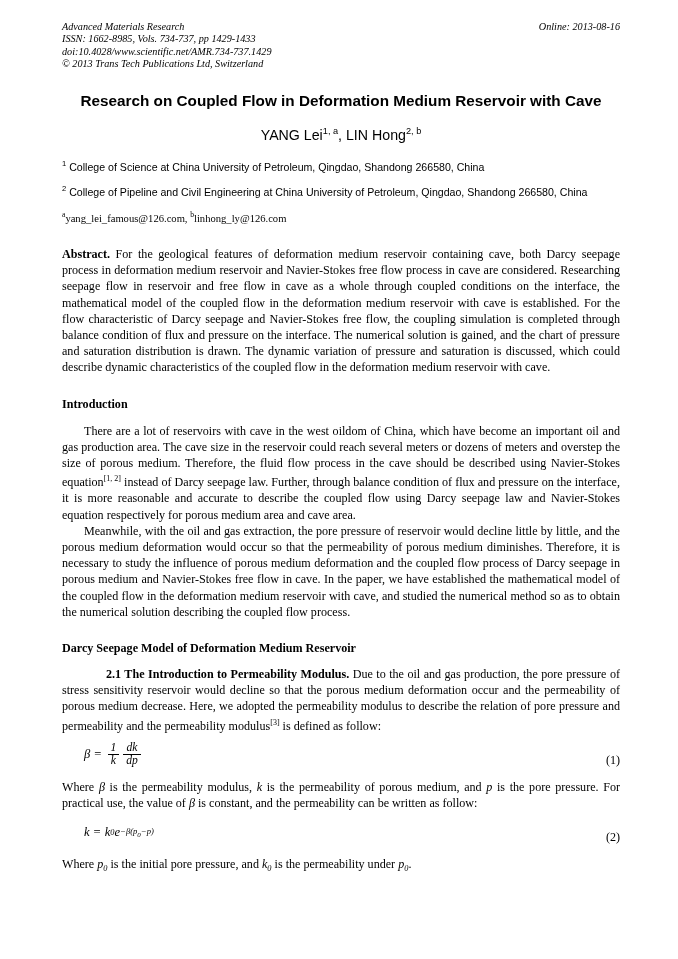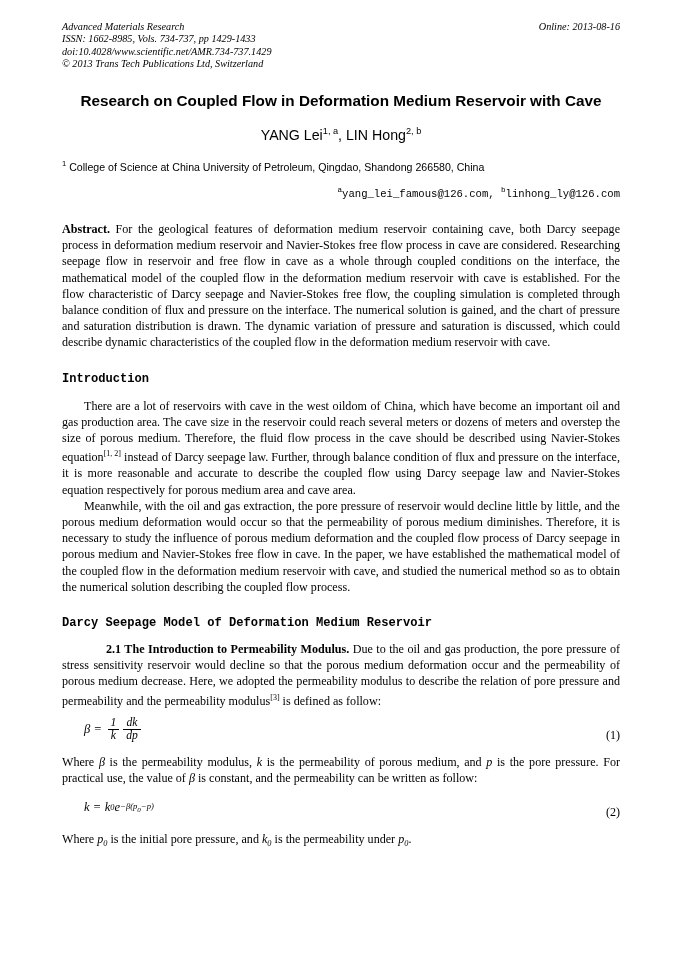--- a/index.html
+++ b/index.html
@@ -66,24 +66,24 @@
     font-family: "Liberation Sans", sans-serif;
     font-size: 10.6px;
     line-height: 15.5px;
     color: #000;
   }
   .affiliation { margin-bottom: 6px; }
   .affiliation sup { font-size: 7.6px; vertical-align: super; }
 
   .emails {
     margin-top: 8px;
-    font-family: Liberation Mono, monospace;
+    font-family: Liberation Serif, serif;
     font-size: 10.6px;
     line-height: 14px;
-    text-align: right;
+    text-align: left;
     color: #000;
   }
   .emails sup { font-size: 7.6px; vertical-align: super; }
 
   
   .keywords {
     margin-top: 28px;
     font-family: "Liberation Sans", sans-serif;
     font-size: 10.7px;
     line-height: 14px;
@@ -100,21 +100,21 @@
     line-height: 16.2px;
     text-align: justify;
     text-justify: inter-word;
     color: #000;
   }
   .abstract .ab-label { font-weight: bold; }
 
   
   .section-heading {
     margin-top: 20px;
-    font-family: Liberation Mono, monospace;
+    font-family: Liberation Serif, serif;
     font-weight: bold;
     font-size: 12.1px;
     line-height: 16px;
     color: #000;
   }
   .body-par {
     font-family: "Liberation Serif", serif;
     font-size: 12.1px;
     line-height: 16.2px;
     text-align: justify;
@@ -194,20 +194,24 @@
     <div class="paper-title">Research on Coupled Flow in Deformation Medium Reservoir with Cave</div>
 
     <div class="authors">
       <span>YANG Lei</span><sup>1, a</sup><span>, </span><span>LIN Hong</span><sup>2, b</sup>
     </div>
 
     <div class="affiliations">
       <div class="affiliation">
         <sup>1</sup>
         <span>College of Science at China University of Petroleum, Qingdao, Shandong 266580, China</span>
+      </div>
+      <div class="affiliation">
+        <sup>2</sup>
+        <span>College of Pipeline and Civil Engineering at China University of Petroleum, Qingdao, Shandong 266580, China</span>
       </div>
     </div>
 
     <div class="emails">
       <sup>a</sup><span>yang_lei_famous@126.com, </span><sup>b</sup><span>linhong_ly@126.com</span>
     </div>
 
 
     <div class="abstract">
       <span class="ab-label">Abstract.</span><span> For the geological features of deformation medium reservoir containing cave, both Darcy seepage process in deformation medium reservoir and Navier-Stokes free flow process in cave are considered. Researching seepage flow in reservoir and free flow in cave as a whole through coupled conditions on the interface, the mathematical model of the coupled flow in the deformation medium reservoir with cave is established. For the flow characteristic of Darcy seepage and Navier-Stokes free flow, the coupling simulation is completed through balance condition of flux and pressure on the interface. The numerical solution is gained, and the chart of pressure and saturation distribution is drawn. The dynamic variation of pressure and saturation is discussed, which could describe dynamic characteristics of the coupled flow in the deformation medium reservoir with cave.</span>

